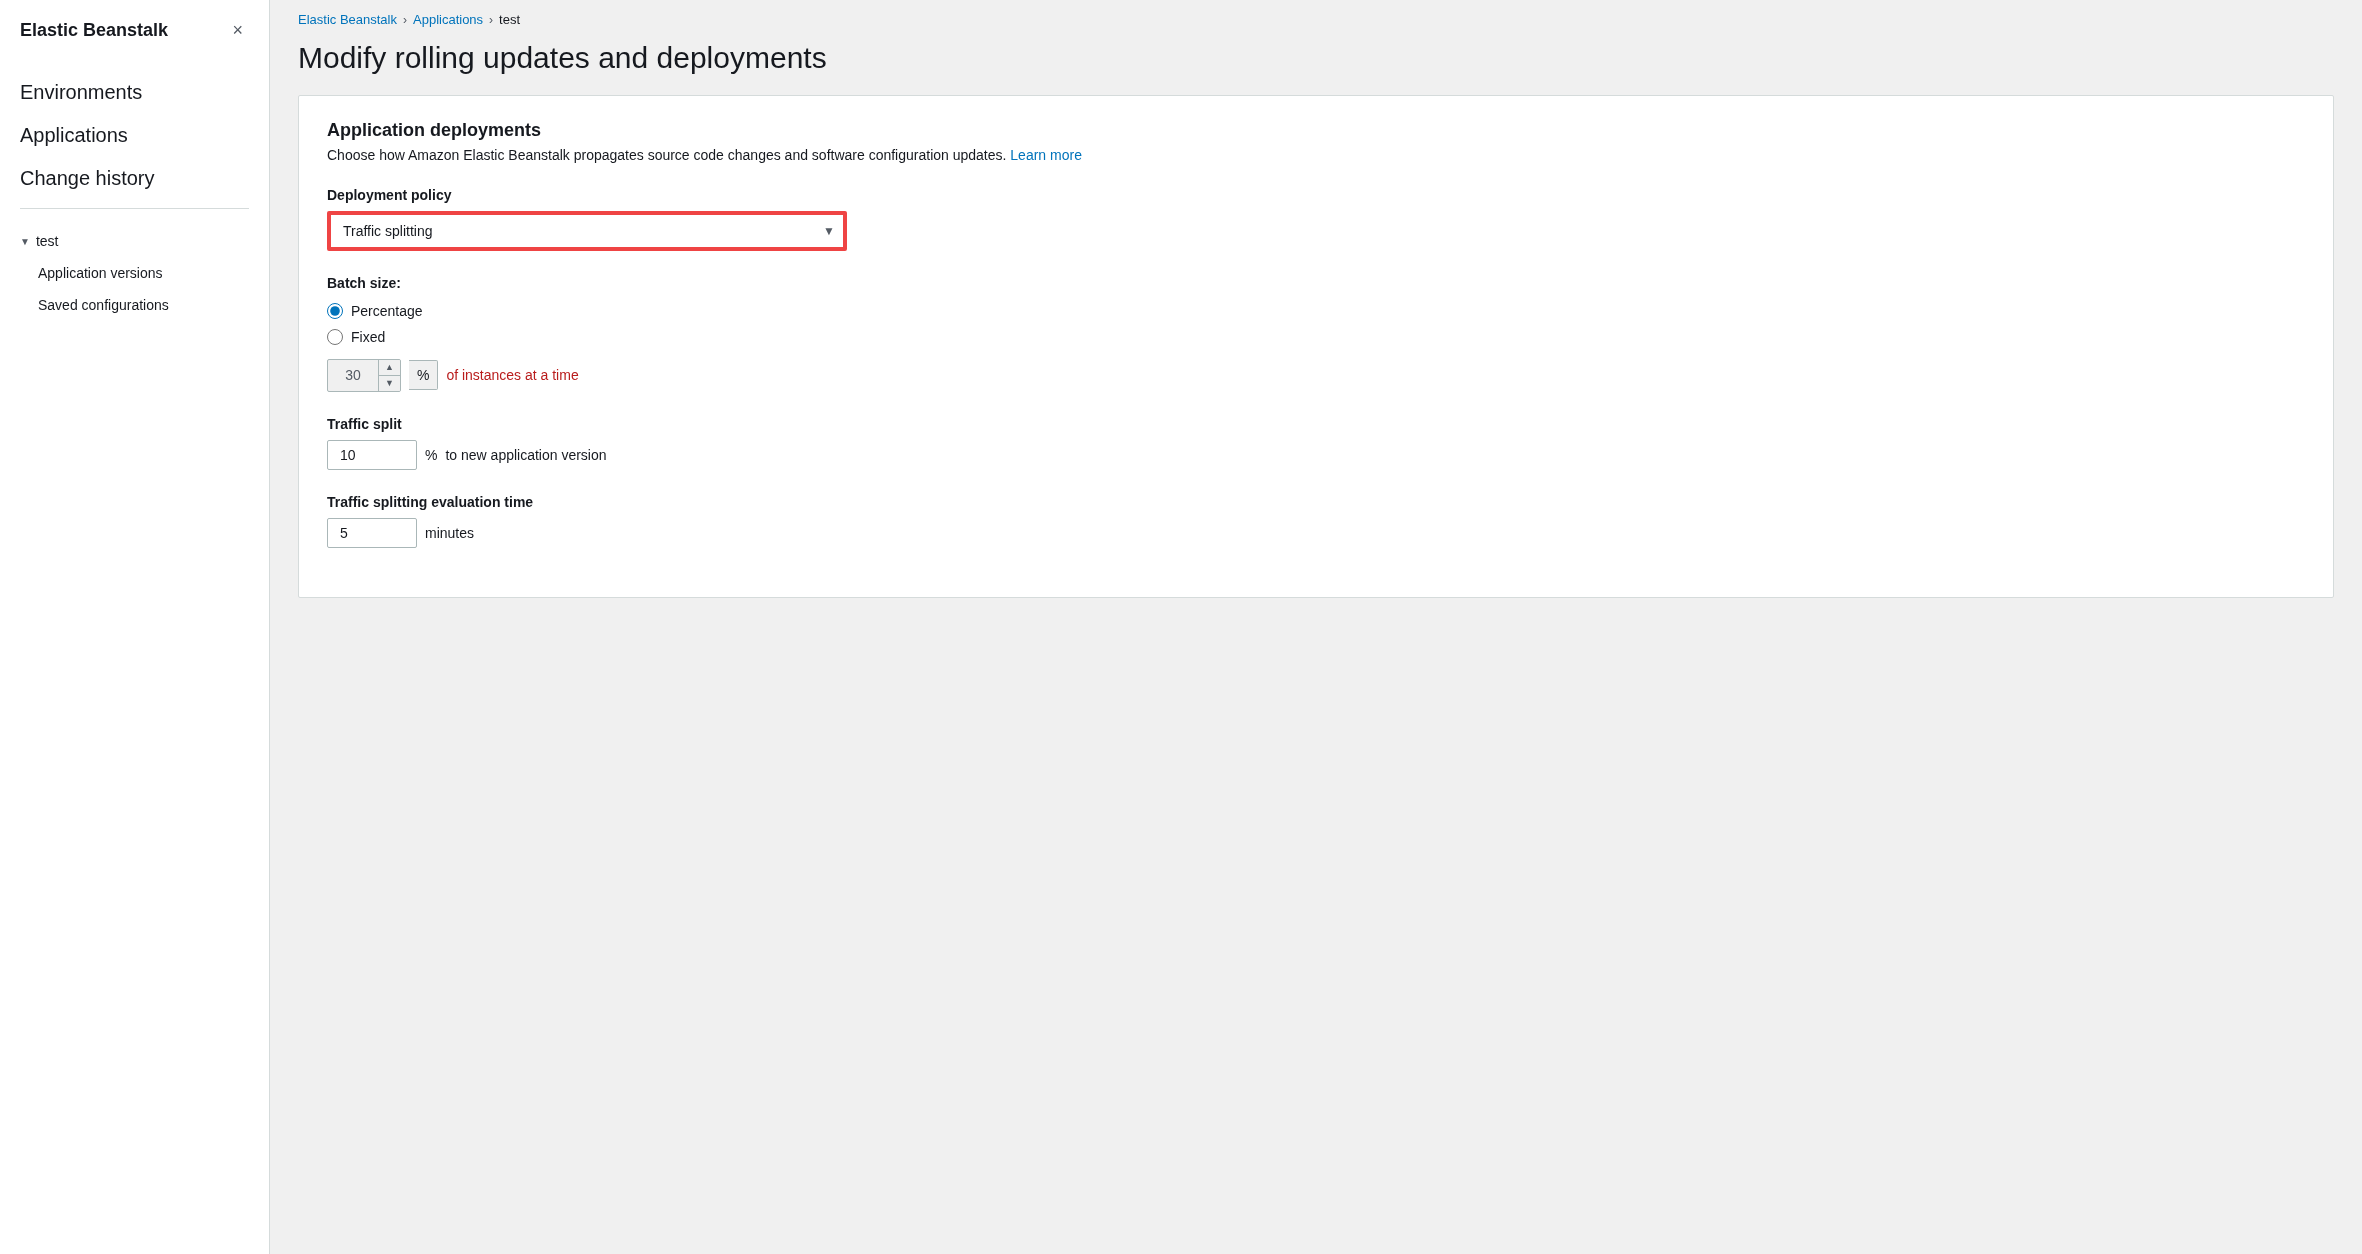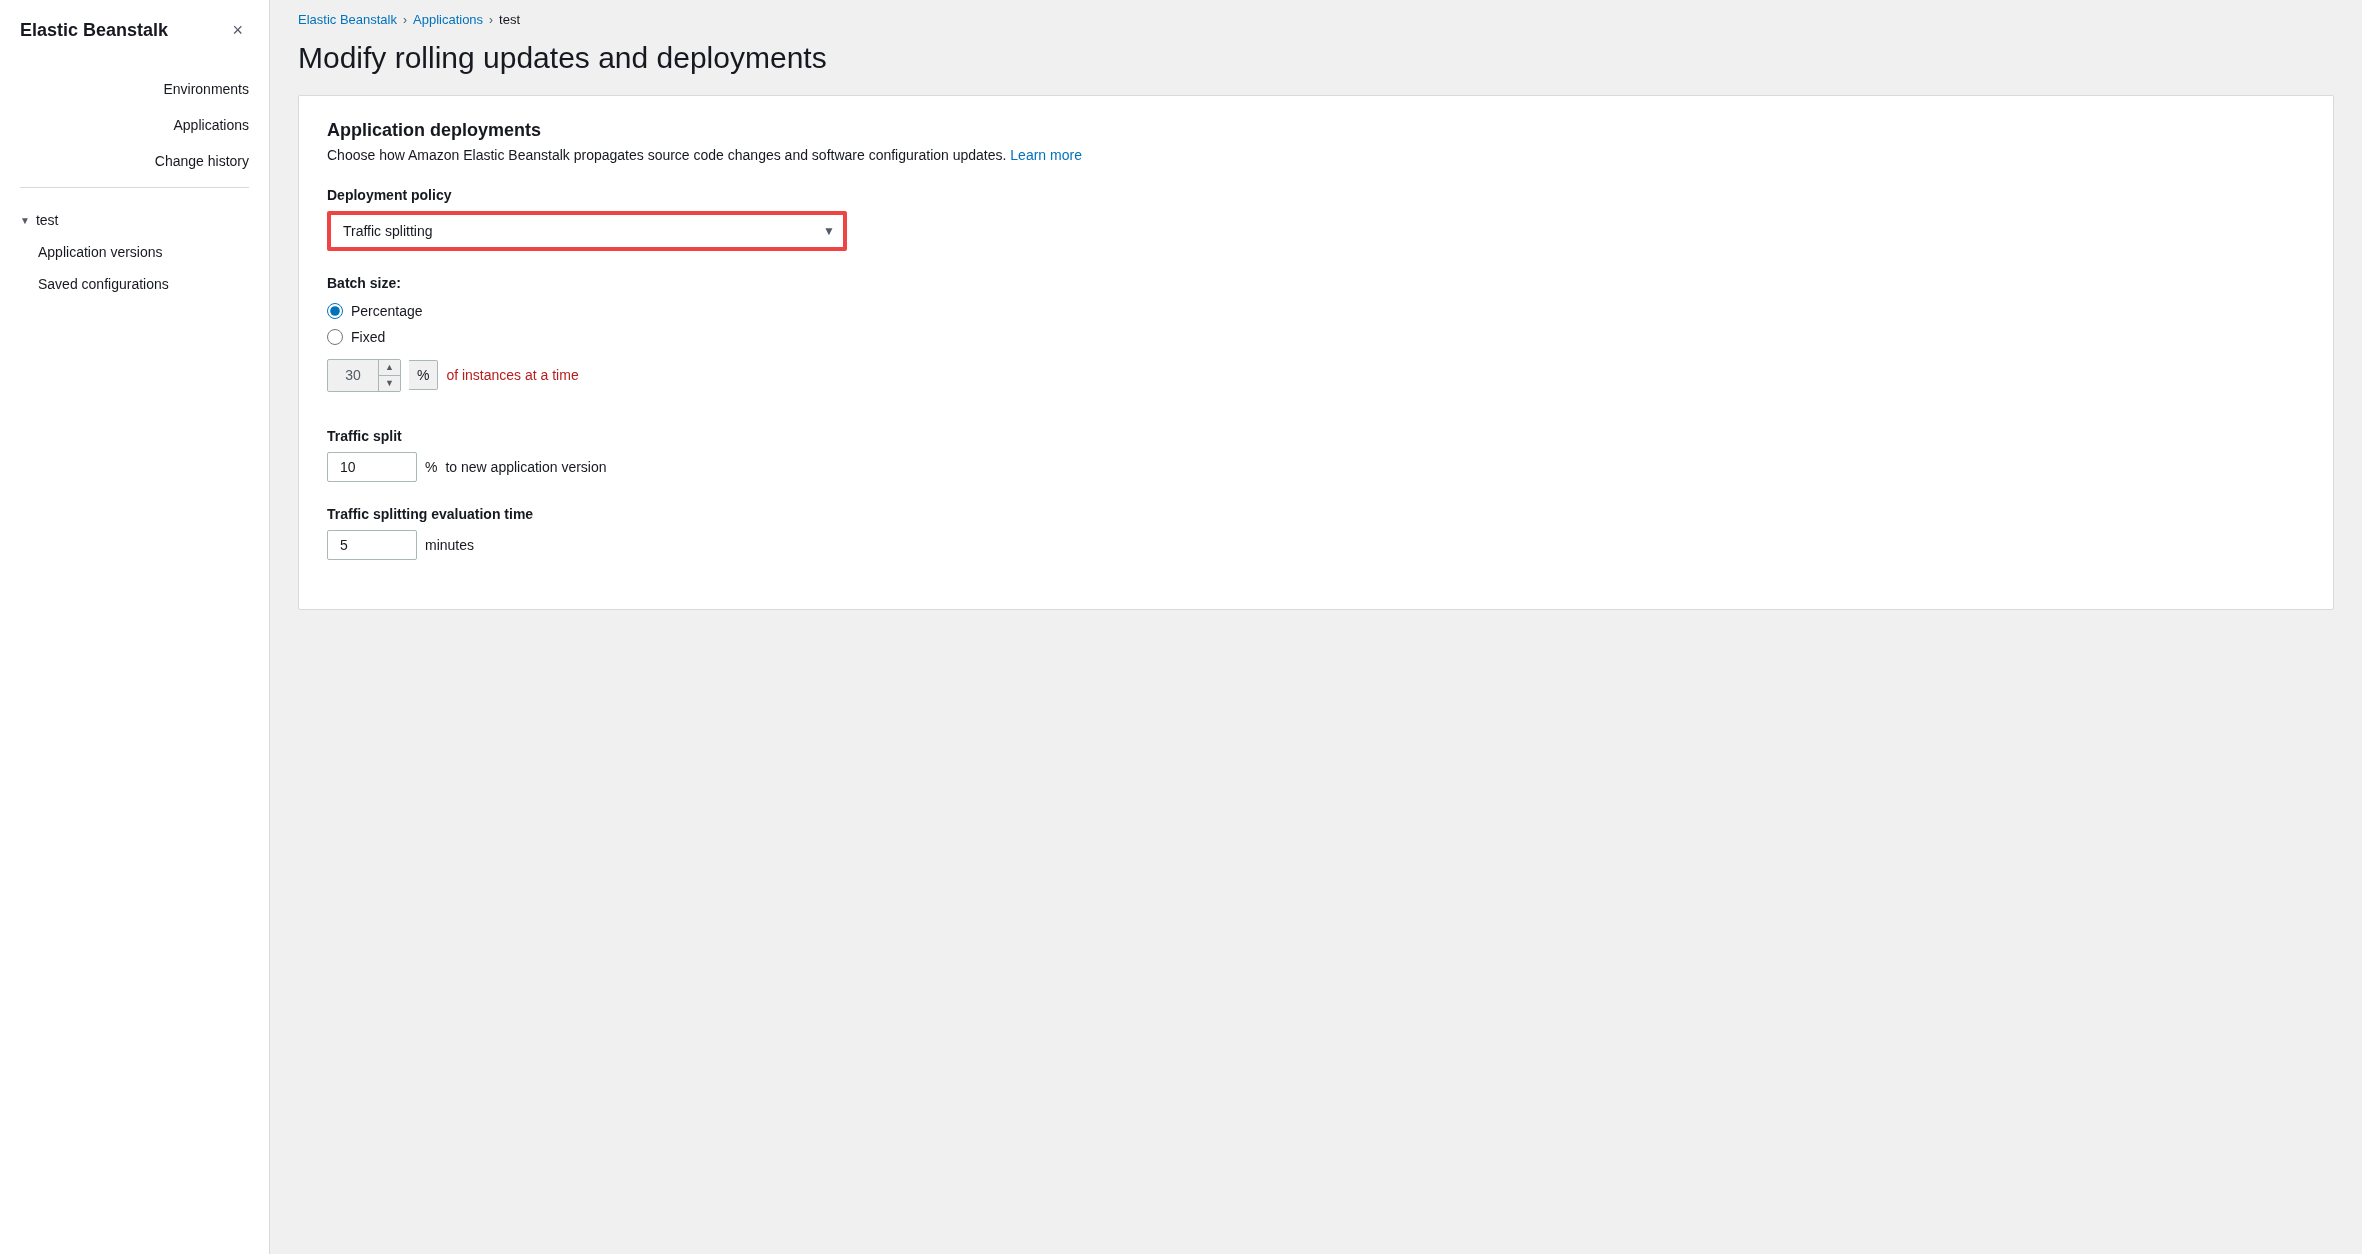--- a/index.html
+++ b/index.html
@@ -36,26 +36,26 @@
       padding: 2px 6px;
     }
     .sidebar-nav {
       padding: 10px 0;
     }
     .sidebar-nav-item {
       display: block;
       padding: 10px 20px;
       color: #16191f;
       cursor: pointer;
-      font-size: 14px;
+      font-size: 20px;
       text-decoration: none;
       background: none;
       border: none;
       width: 100%;
-      text-align: right;
+      text-align: left;
     }
     .sidebar-divider {
       border: none;
       border-top: 1px solid #d5dbdb;
       margin: 8px 20px;
     }
     .sidebar-section {
       padding: 8px 0;
     }
     .sidebar-section-header {
@@ -172,21 +172,21 @@
     .select-arrow {
       position: absolute;
       right: 12px;
       top: 50%;
       transform: translateY(-50%);
       pointer-events: none;
       color: #545b64;
       font-size: 12px;
     }
 
-    .batch-size-section { margin-bottom: 36px; }
+    .batch-size-section { margin-bottom: 24px; }
     .batch-size-label {
       font-size: 14px;
       font-weight: 600;
       margin-bottom: 12px;
     }
     .radio-group { display: flex; flex-direction: column; gap: 10px; }
     .radio-item {
       display: flex;
       align-items: center;
       gap: 8px;

